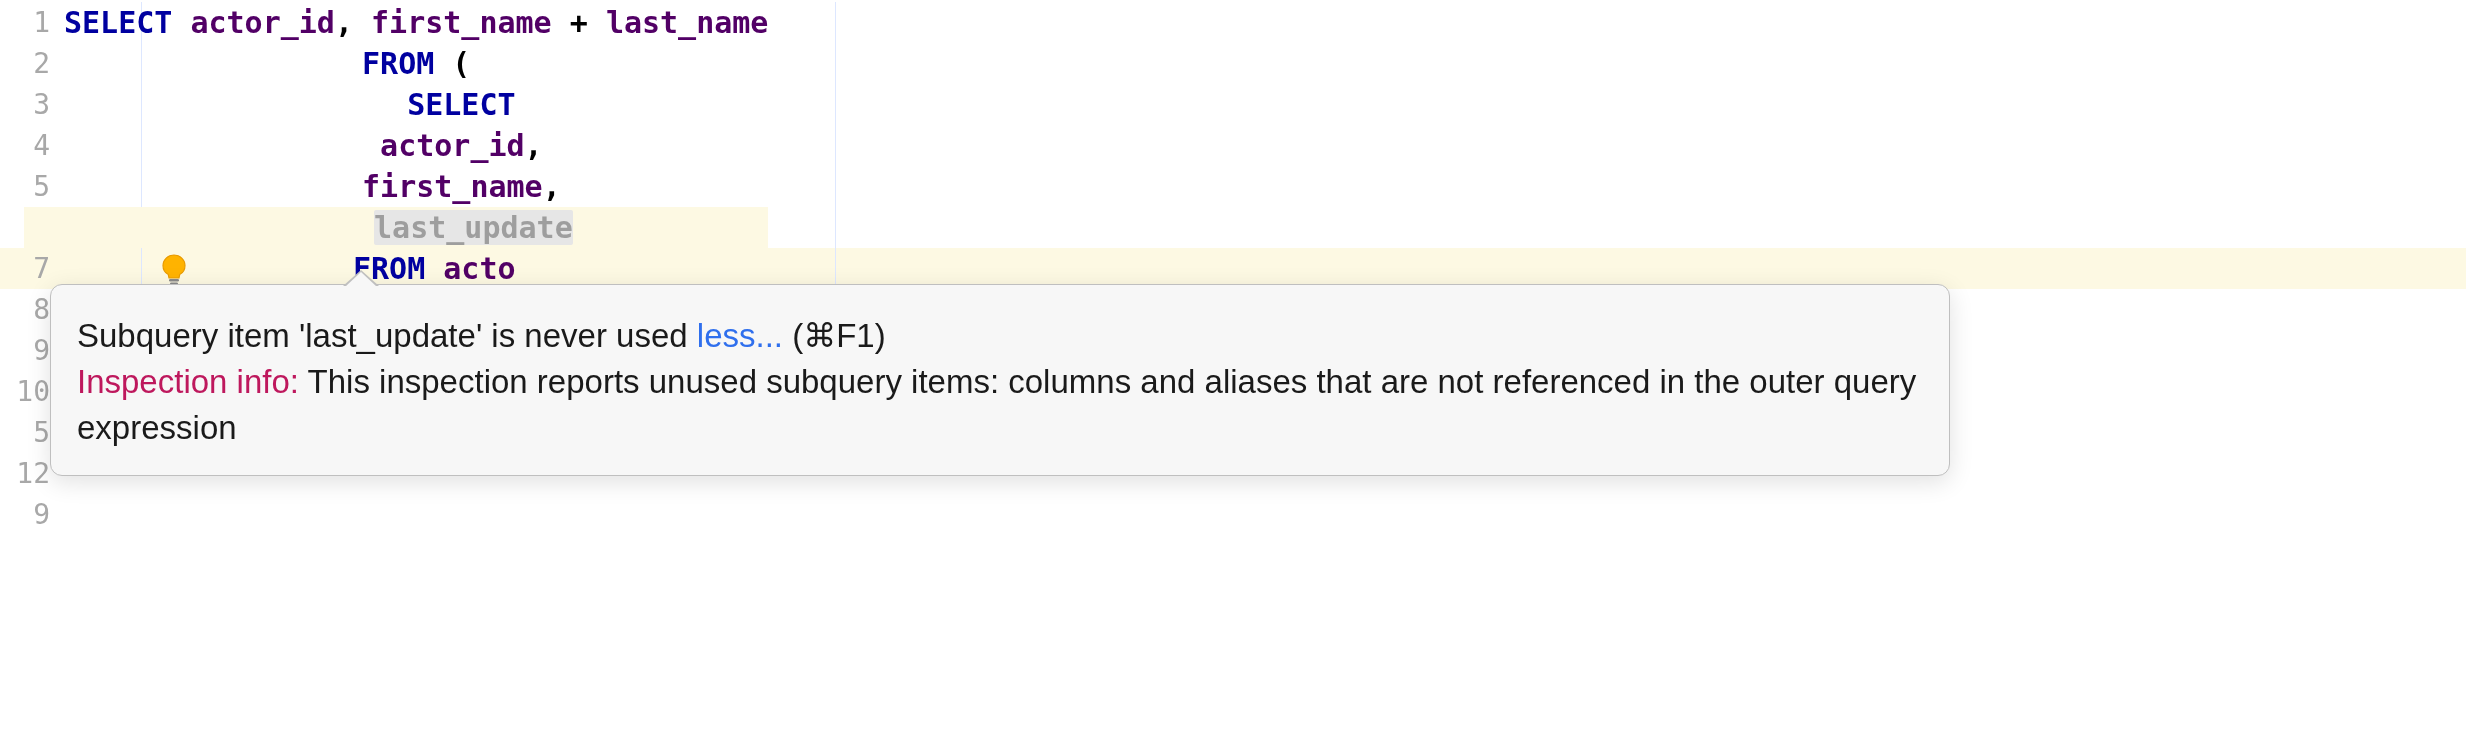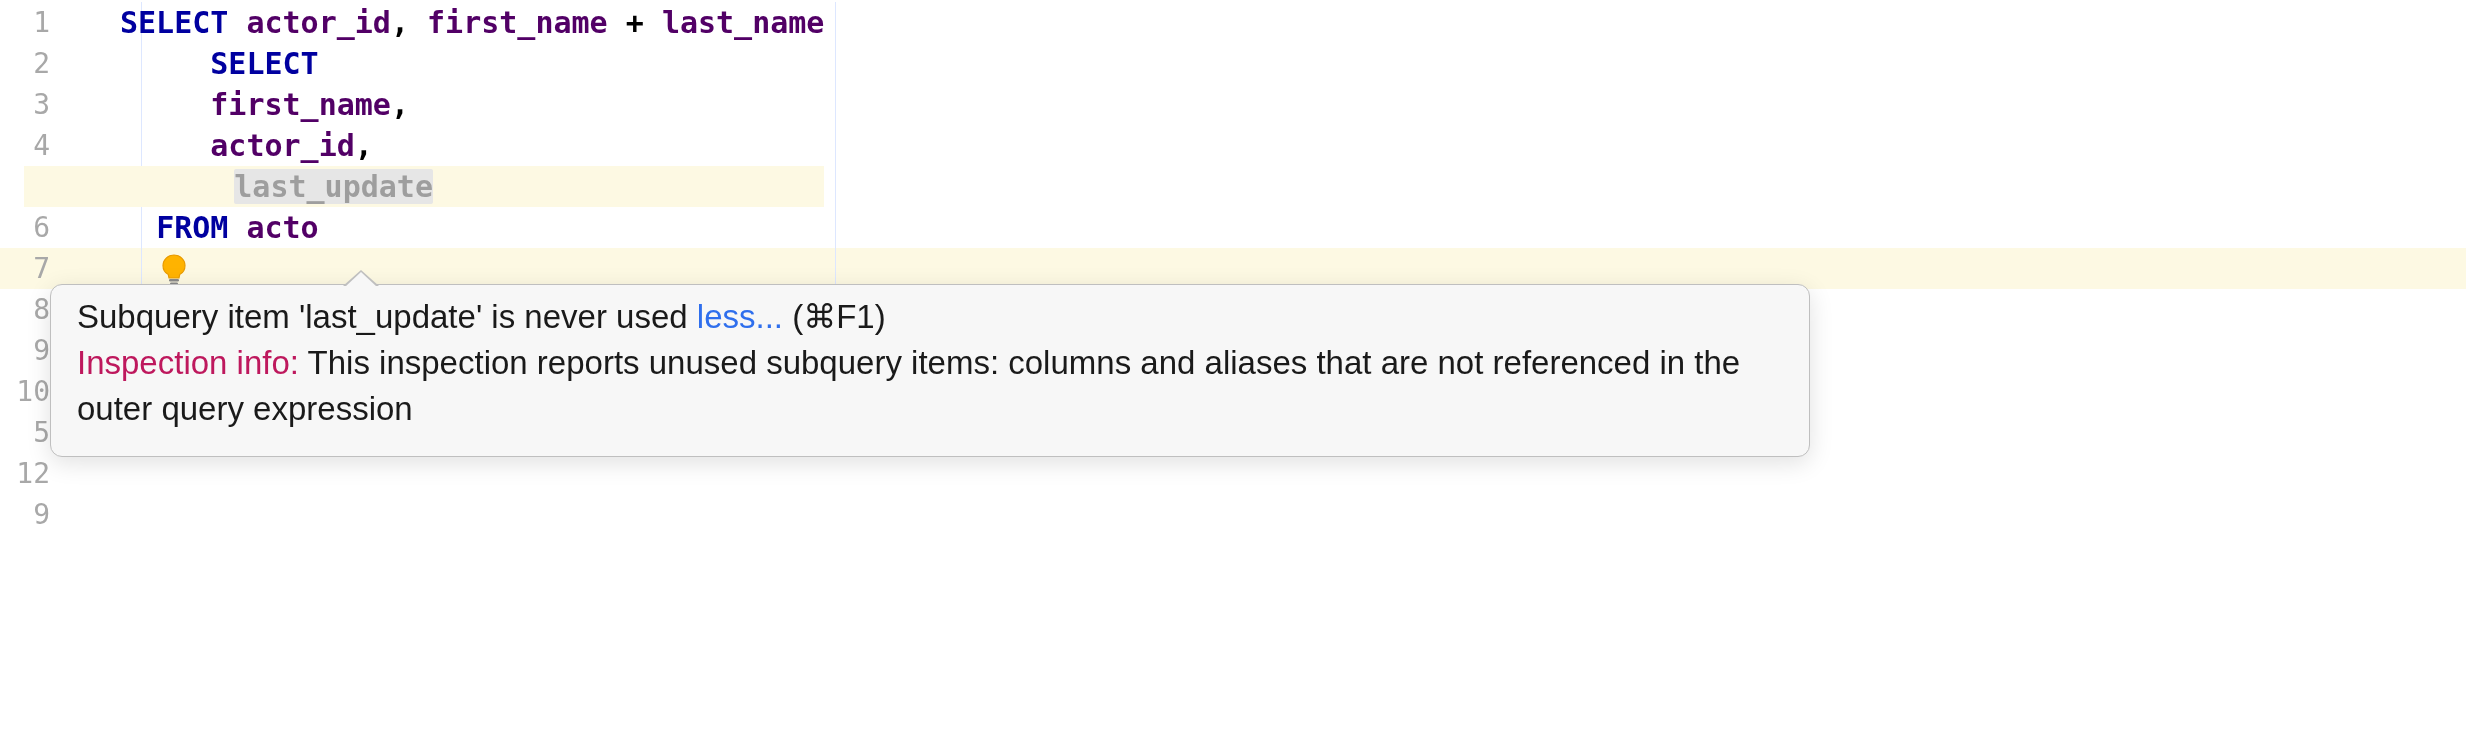--- a/index.html
+++ b/index.html
@@ -37,21 +37,22 @@
     position: absolute;
     top: 0;
     left: 0;
     padding-top: 2px;
   }
   .code-line {
     height: 41px;
     line-height: 41px;
     white-space: pre;
     position: relative;
-    padding-left: 120px;
+    padding-left: 64px;
+    text-align: center;
   }
   .code-line.hl { background: #FDF9E3; margin-left: 24px; }
   .indent-guide {
     position: absolute;
     top: 2px;
     width: 1px;
     background: #DDE7FF;
   }
   .kw { color: #0000A0; font-weight: 700; }
   .ident { color: #520066; font-weight: 700; }
@@ -65,26 +66,26 @@
     top: 252px;
     width: 36px;
     height: 36px;
   }
   .bulb svg { display: block; }
 
   .tooltip {
     position: absolute;
     left: 50px;
     top: 284px;
-    width: 1760px;
+    width: 1900px;
     background: #F7F7F7;
     border: 1px solid #BFBFBF;
     border-radius: 12px;
     box-shadow: 0 6px 24px rgba(0,0,0,0.12);
-    padding: 9px 26px 24px 26px;
+    padding: 28px 26px 24px 26px;
     font-family: ui-sans-serif, -apple-system, "Segoe UI", Arial, sans-serif;
     font-size: 33px;
     line-height: 46px;
     color: #1A1A1A;
   }
   .tooltip::before {
     content: "";
     position: absolute;
     top: -15px;
     left: 292px;
@@ -131,26 +132,27 @@
     <div class="ln">9</div>
   </div>
 
   <div class="indent-guide" style="left:141px;height:330px;"></div>
   <div class="indent-guide" style="left:835px;height:290px;"></div>
 
   <div class="code-area">
 
     <div class="code-line"><span class="kw">SELECT</span> <span class="ident">actor_id</span><span class="op">,</span> <span class="ident">first_name</span> <span class="op">+</span> <span class="ident">last_name</span></div>
 
+    <div class="code-line"><span class="kw">FROM</span> <span class="op">(</span></div>
 
     <div class="code-line">     <span class="kw">SELECT</span></div>
 
+    <div class="code-line">     <span class="ident">actor_id</span><span class="op">,</span></div>
+
     <div class="code-line">     <span class="ident">first_name</span><span class="op">,</span></div>
-
-    <div class="code-line">     <span class="ident">actor_id</span><span class="op">,</span></div>
 
 
     <div class="code-line hl">     <span class="warn-ident warn-bg">last_update</span></div>
 
     <div class="code-line">  <span class="kw">FROM</span> <span class="ident">acto</span></div>
 
     <div class="code-line"></div>
     <div class="code-line"></div>
     <div class="code-line"></div>
     <div class="code-line"></div>

